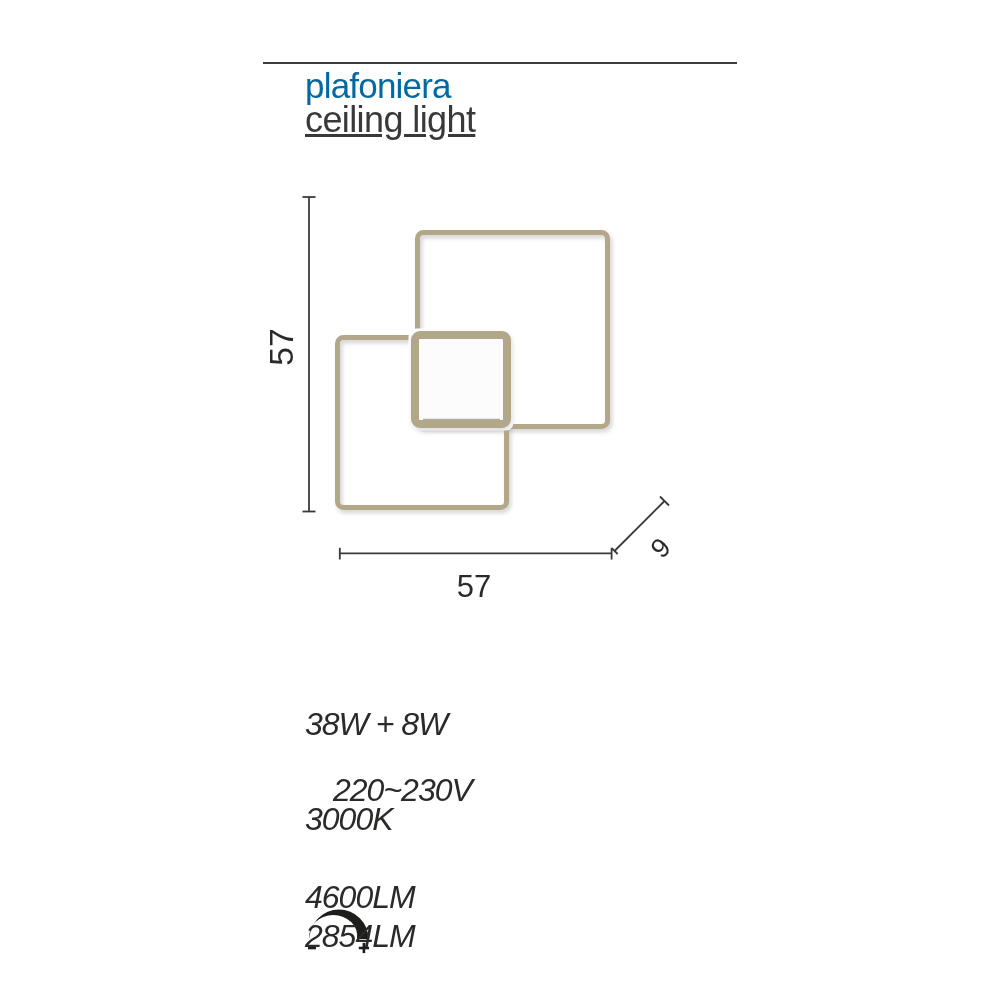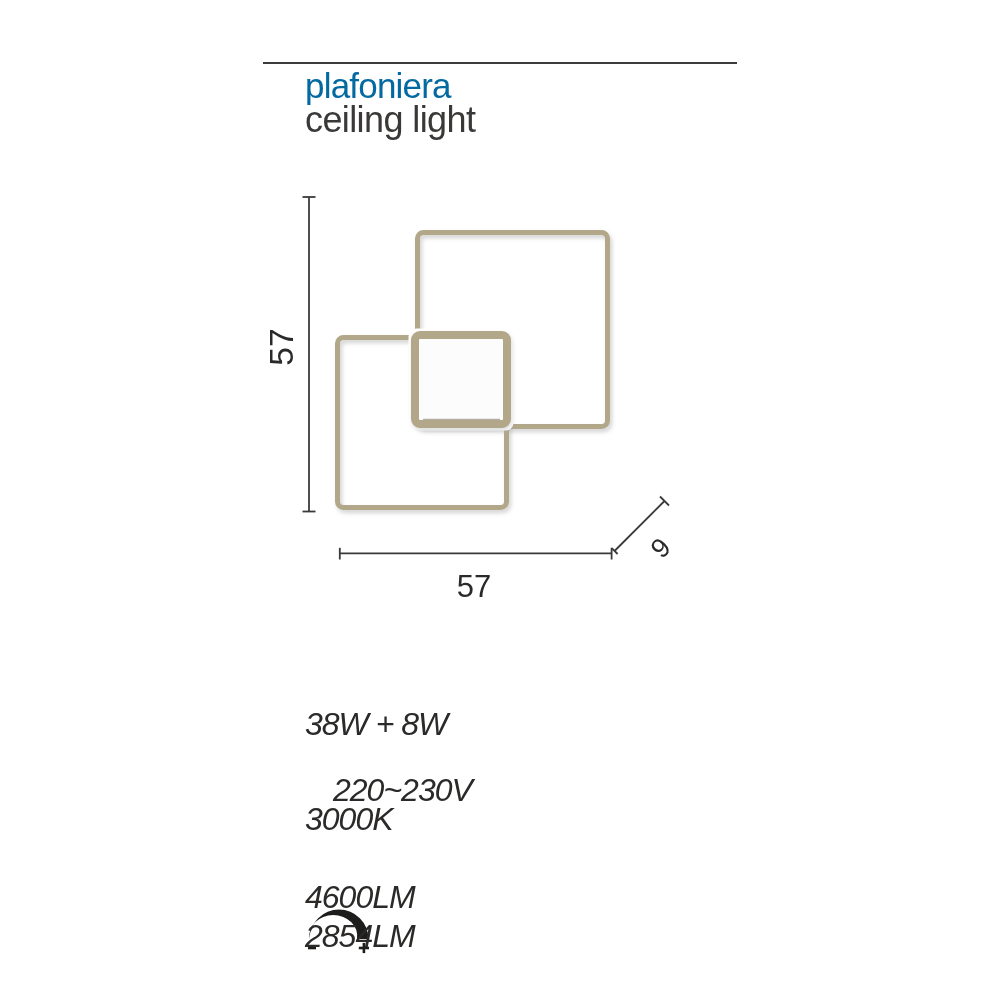--- a/index.html
+++ b/index.html
@@ -8,21 +8,21 @@
   .abs{position:absolute;}
   .spec{left:305px;font-size:32px;color:#2b2a29;letter-spacing:-1px;line-height:42px;font-style:italic;}
 </style>
 </head>
 <body>
 
 <div class="abs" style="left:263px;top:61.5px;width:474px;height:2px;background:#3c3c3b;"></div>
 
 <div class="abs" style="left:305px;top:68px;font-size:35px;font-weight:normal;color:#0369a1;letter-spacing:-0.8px;line-height:36px;">plafoniera</div>
 
-<div class="abs" style="left:305px;top:102px;font-size:36px;font-weight:400;color:#3a3938;letter-spacing:-0.6px;line-height:36px;">ceiling light</div>
+<div class="abs" style="left:305px;top:102px;font-size:36px;font-weight:400;color:#3a3938;letter-spacing:-0.6px;line-height:36px;text-decoration:underline;">ceiling light</div>
 
 <svg class="abs" style="left:0;top:0;" width="1000" height="1000" viewBox="0 0 1000 1000">
   <defs>
     <filter id="sh" x="-20%" y="-20%" width="150%" height="150%">
       <feDropShadow dx="2" dy="3" stdDeviation="2.2" flood-color="#9a9a9a" flood-opacity="0.45"></feDropShadow>
     </filter>
     <filter id="shp" x="-20%" y="-20%" width="150%" height="150%">
       <feDropShadow dx="1" dy="2.5" stdDeviation="2" flood-color="#9a9a9a" flood-opacity="0.35"></feDropShadow>
     </filter>
   </defs>

